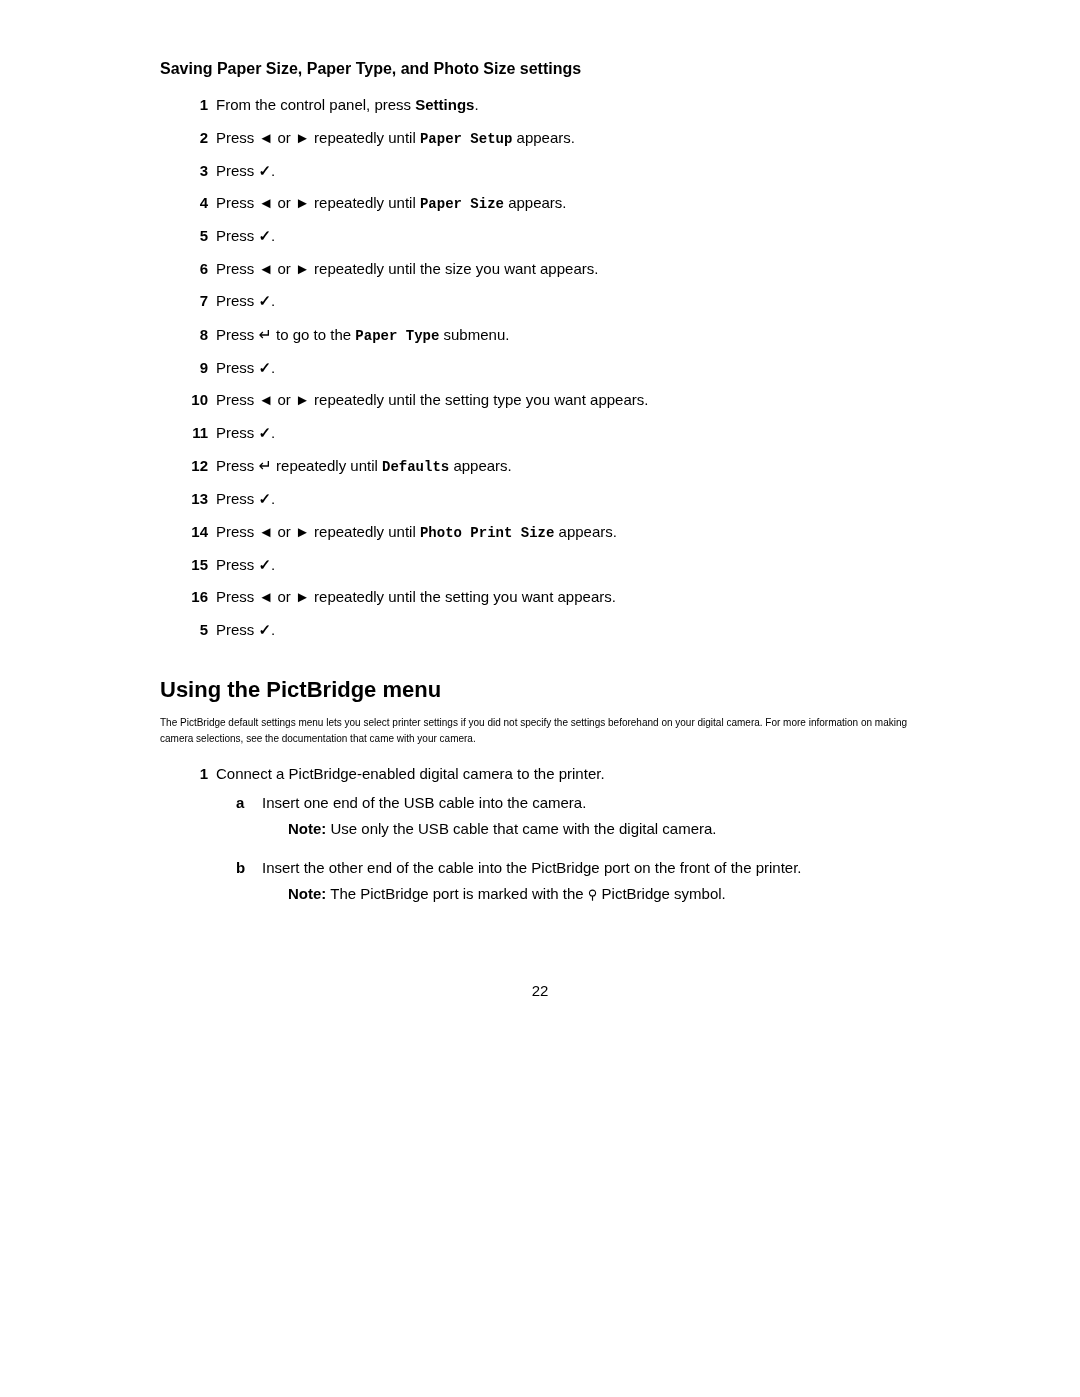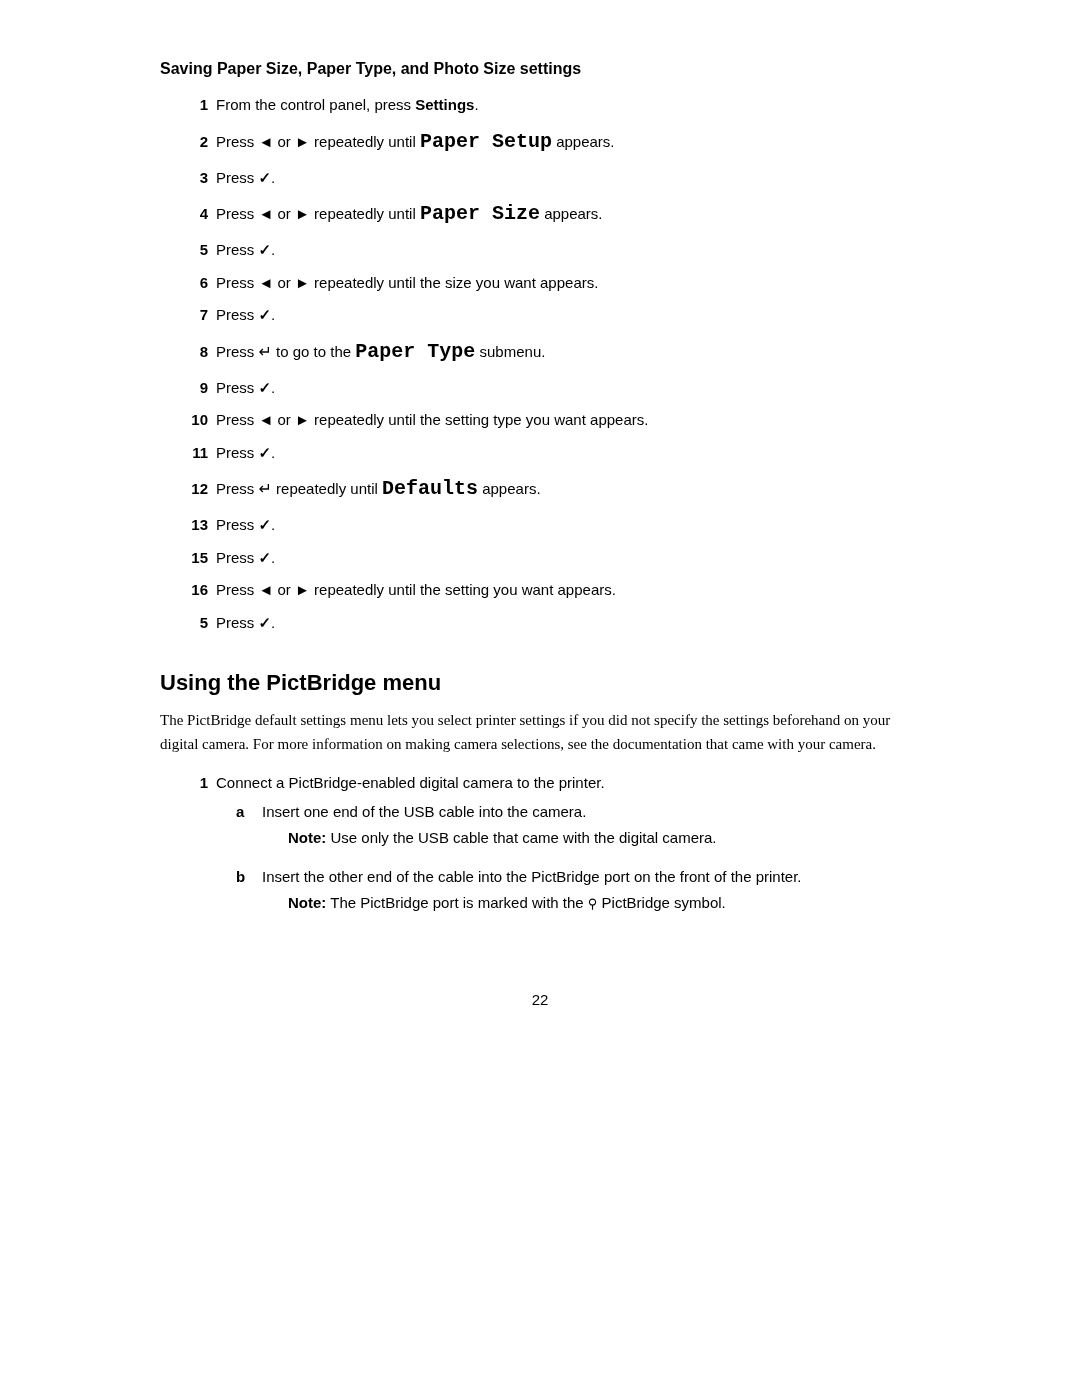--- a/index.html
+++ b/index.html
@@ -54,35 +54,34 @@
     }
 
     .step-text {
       font-size: 15px;
       line-height: 1.5;
     }
 
     code, .mono {
       font-family: "Courier New", Courier, monospace;
       font-weight: bold;
-      font-size: 20px;
+      font-size: 14px;
     }
 
     .italic-section-title {
       font-weight: bold;
       font-size: 22px;
       margin-top: 36px;
       margin-bottom: 12px;
     }
 
     .intro-paragraph {
-      font-size: 15px;
+      font-size: 10px;
       line-height: 1.6;
       margin-bottom: 16px;
-      font-family: Liberation Serif, serif;
     }
 
     .sub-list {
       list-style: none;
       margin-left: 20px;
       margin-top: 6px;
     }
 
     .sub-list > li {
       display: flex;
@@ -213,20 +212,26 @@
       </span>
     </li>
 
     <li>
       <span class="num">13</span>
       <span class="step-text">
         Press <strong>✓</strong>.
       </span>
     </li>
 
+    <li>
+      <span class="num">14</span>
+      <span class="step-text">
+        Press ◄ or ► repeatedly until <code>Photo Print Size</code> appears.
+      </span>
+    </li>
 
     <li>
       <span class="num">15</span>
       <span class="step-text">
         Press <strong>✓</strong>.
       </span>
     </li>
 
     <li>
       <span class="num">16</span>

